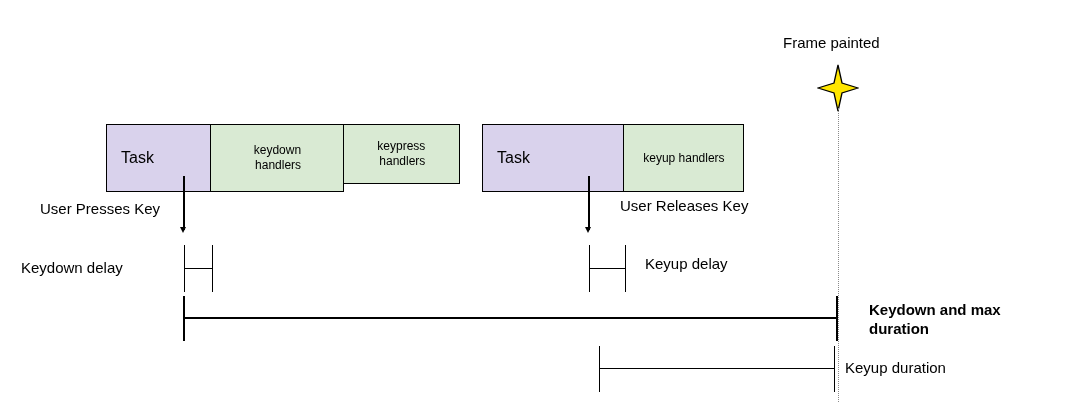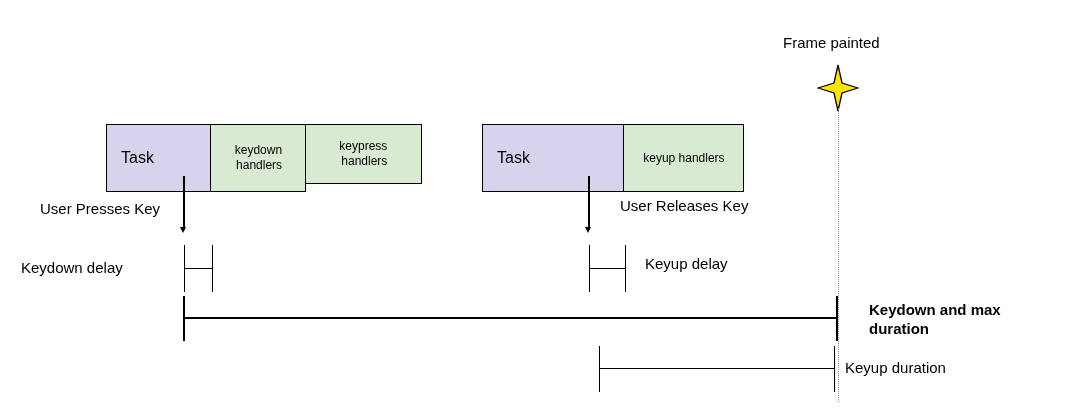--- a/index.html
+++ b/index.html
@@ -98,21 +98,21 @@
   <div class="abs star">
     <svg viewBox="0 0 42 48" width="42" height="48" aria-hidden="true">
       <path d="M21 1 L25.0 19.0 L41 24 L25.0 29.0 L21 47 L17.0 29.0 L1 24 L17.0 19.0 Z" fill="#ffe600" stroke="#000000" stroke-width="1.3" stroke-linejoin="miter"></path>
     </svg>
   </div>
 
   <div class="abs dotted" style="left:838px; top:108px; height:294px;"></div>
 
   <div class="abs boxrow" style="left:106px; top:108px;">
     <div class="cell task" style="width:106px; height:68px;">Task</div>
-    <div class="cell handler" style="width:96px; height:68px;">keydown
+    <div class="cell handler" style="width:134px; height:68px;">keydown
 handlers</div>
     <div class="cell handler" style="width:117px; height:60px;">keypress
 handlers</div>
   </div>
 
   <div class="abs boxrow" style="left:482px; top:108px;">
     <div class="cell task" style="width:143px; height:68px;">Task</div>
     <div class="cell handler" style="width:121px; height:68px;">keyup handlers</div>
   </div>
 

